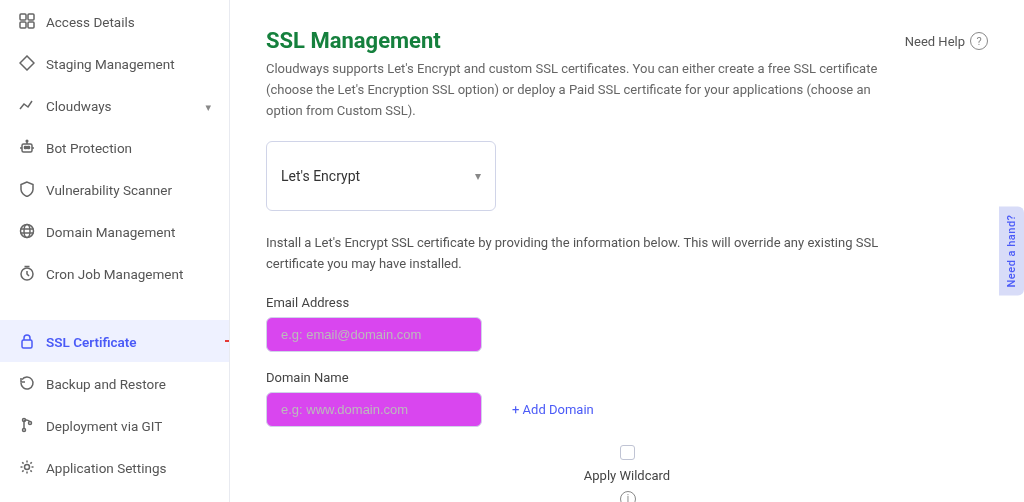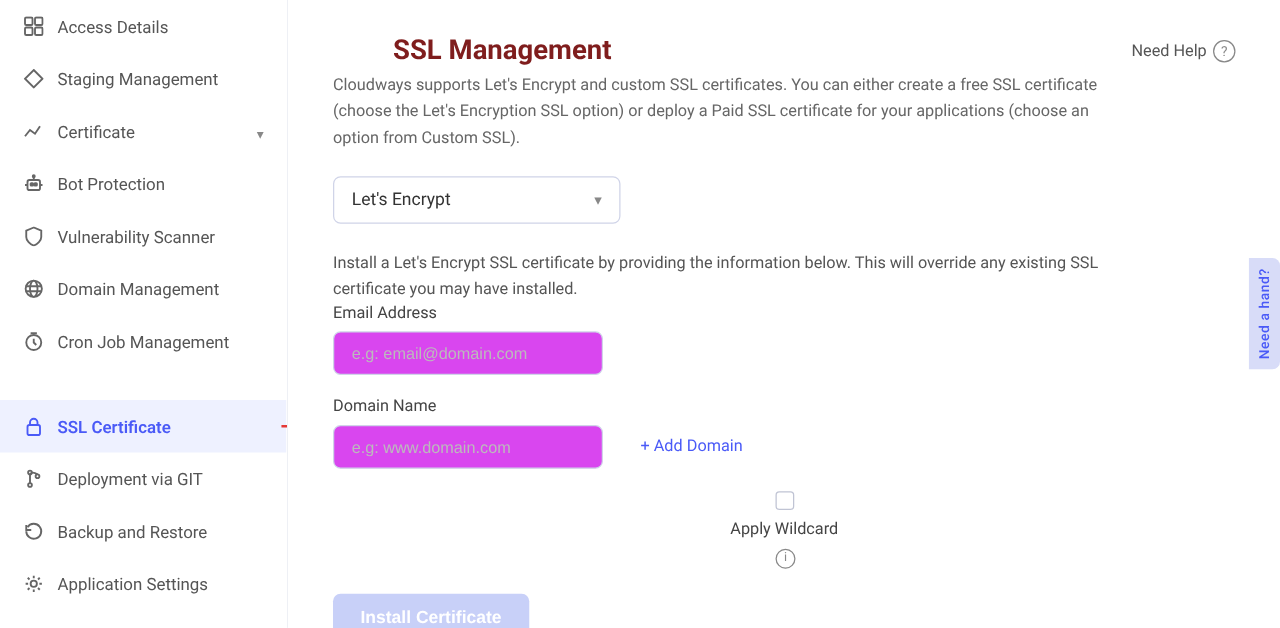--- a/index.html
+++ b/index.html
@@ -66,22 +66,21 @@
 
     .page-header {
       display: flex;
       align-items: flex-start;
       justify-content: space-between;
       margin-bottom: 6px;
     }
     .page-title {
       font-size: 22px;
       font-weight: 700;
-      color: #7f1d1d;
-      margin-left: 48px;
+      color: #15803d;
     }
     .need-help {
       display: flex;
       align-items: center;
       gap: 5px;
       color: #555;
       font-size: 13px;
       cursor: pointer;
       white-space: nowrap;
       margin-top: 4px;
@@ -110,37 +109,38 @@
     
     .dropdown-wrapper {
       margin-bottom: 22px;
     }
     .dropdown {
       display: flex;
       align-items: center;
       justify-content: space-between;
       border: 1.5px solid #d0d4e8;
       border-radius: 6px;
-      padding: 10px 14px;
+      padding: 26px 14px;
       width: 230px;
       cursor: pointer;
       background: #fff;
       color: #333;
       font-size: 14px;
     }
     .dropdown .dd-chevron {
       color: #888;
       font-size: 12px;
     }
 
     .install-notice {
       color: #555;
       font-size: 13px;
       line-height: 1.6;
       max-width: 640px;
+      margin-bottom: 20px;
     }
 
     
     .form-group {
       margin-bottom: 18px;
     }
     .form-label {
       font-size: 13px;
       color: #444;
       margin-bottom: 7px;
@@ -243,21 +243,21 @@
     </span>
     <span>Staging Management</span>
   </div>
 
   <div class="sidebar-item">
     <span class="icon">
       <svg width="16" height="16" viewBox="0 0 16 16" fill="none" stroke="#666" stroke-width="1.5">
         <polyline points="1,12 5,7 9,10 13,4"></polyline>
       </svg>
     </span>
-    <span>Certificate</span>
+    <span>Cloudways</span>
     <span class="chevron">▾</span>
   </div>
 
   <div class="sidebar-item">
     <span class="icon">
       <svg width="16" height="16" viewBox="0 0 16 16" fill="none" stroke="#666" stroke-width="1.5">
         <rect x="3" y="5" width="10" height="8" rx="1.5"></rect>
         <rect x="5.5" y="7.5" width="2" height="2" rx="0.5" fill="#666"></rect>
         <rect x="8.5" y="7.5" width="2" height="2" rx="0.5" fill="#666"></rect>
         <line x1="8" y1="5" x2="8" y2="2.5"></line>
@@ -311,38 +311,38 @@
     <span>SSL Certificate</span>
 
     <svg style="position:absolute;right:-46px;top:50%;transform:translateY(-50%);z-index:20;" width="50" height="28" viewBox="0 0 50 28">
       <polygon points="50,14 20,0 25,13 0,13 0,15 25,15 20,28" fill="#e53935"></polygon>
     </svg>
   </div>
 
   <div class="sidebar-item">
     <span class="icon">
       <svg width="16" height="16" viewBox="0 0 16 16" fill="none" stroke="#666" stroke-width="1.5">
+        <path d="M2 8a6 6 0 1 0 1-3.3"></path>
+        <polyline points="2,3 2,7 6,7"></polyline>
+      </svg>
+    </span>
+    <span>Backup and Restore</span>
+  </div>
+
+  <div class="sidebar-item">
+    <span class="icon">
+      <svg width="16" height="16" viewBox="0 0 16 16" fill="none" stroke="#666" stroke-width="1.5">
         <circle cx="5" cy="3" r="1.5"></circle>
         <circle cx="5" cy="13" r="1.5"></circle>
         <circle cx="11" cy="6" r="1.5"></circle>
         <line x1="5" y1="4.5" x2="5" y2="11.5"></line>
         <path d="M5 5c0-1 1.5-3.5 6-0.5"></path>
       </svg>
     </span>
     <span>Deployment via GIT</span>
-  </div>
-
-  <div class="sidebar-item">
-    <span class="icon">
-      <svg width="16" height="16" viewBox="0 0 16 16" fill="none" stroke="#666" stroke-width="1.5">
-        <path d="M2 8a6 6 0 1 0 1-3.3"></path>
-        <polyline points="2,3 2,7 6,7"></polyline>
-      </svg>
-    </span>
-    <span>Backup and Restore</span>
   </div>
 
   <div class="sidebar-item">
     <span class="icon">
       <svg width="16" height="16" viewBox="0 0 16 16" fill="none" stroke="#666" stroke-width="1.5">
         <circle cx="8" cy="8" r="2.5"></circle>
         <path d="M8 1.5v2M8 12.5v2M1.5 8h2M12.5 8h2M3.2 3.2l1.4 1.4M11.4 11.4l1.4 1.4M3.2 12.8l1.4-1.4M11.4 4.6l1.4-1.4"></path>
       </svg>
     </span>
     <span>Application Settings</span>

